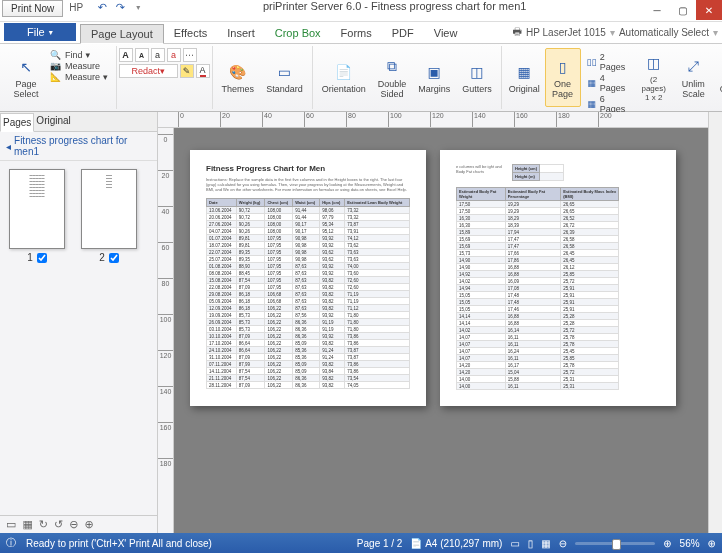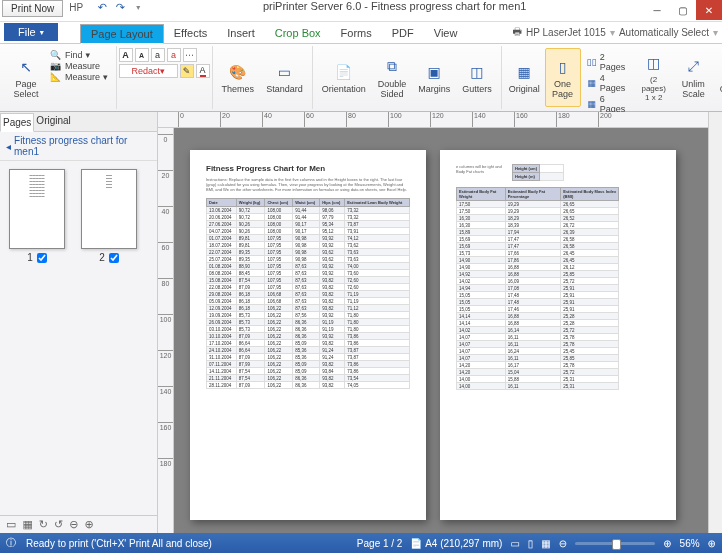--- a/index.html
+++ b/index.html
@@ -7,24 +7,24 @@
 .titlebar{height:22px;background:#fff;display:flex;align-items:flex-start;border-bottom:1px solid #ddd}
 .tb-btn{padding:2px 8px;font-size:10px;border:1px solid #aaa;background:linear-gradient(#fff,#eee);margin-left:2px;cursor:pointer}
 .tb-hp{padding:2px 6px;font-size:10px;color:#555}
 .qat{display:flex;gap:4px;margin-left:6px}
 .qat span{width:14px;height:14px;display:flex;align-items:center;justify-content:center;color:#2a5caa;font-size:11px;cursor:pointer}
 .tb-title{flex:1;text-align:center;font-size:11px;color:#444}
 .winbtns{display:flex}
 .winbtns div{width:26px;height:20px;display:flex;align-items:center;justify-content:center;font-size:10px;cursor:pointer}
 .winbtns .close{background:#c84031;color:#fff}
 .menubar{height:22px;display:flex;align-items:center;padding-left:80px;gap:0;border-bottom:1px solid #ccc}
-.filetab{position:absolute;left:4px;top:23px;background:#2a5caa;color:#fff;padding:3px 14px;font-size:11px;cursor:pointer;display:flex;align-items:center;gap:4px}
+.filetab{position:absolute;left:4px;top:23px;background:#2a5caa;color:#fff;padding:3px 23px;font-size:11px;cursor:pointer;display:flex;align-items:center;gap:4px}
 .filetab::after{content:"▾";font-size:8px}
 .mtab{padding:3px 10px;font-size:11px;color:#444;cursor:pointer}
-.mtab.active{border:1px solid #aaa;border-bottom:1px solid #fff;background:#0ea5e9;position:relative;top:1px}
+.mtab.active{border:1px solid #aaa;border-bottom:1px solid #fff;background:#e5e5e5;position:relative;top:1px}
 .printer-sel{margin-left:auto;margin-right:4px;display:flex;align-items:center;gap:4px;font-size:10px;color:#555}
 .printer-sel span{cursor:pointer}
 .ribbon{height:68px;background:linear-gradient(#fdfdfd,#f2f2f4);border-bottom:1px solid #bbb;display:flex;padding:2px 4px}
 .rgroup{display:flex;padding:2px 4px;border-right:1px solid #ddd;gap:2px}
 .rbtn{display:flex;flex-direction:column;align-items:center;justify-content:center;padding:2px 4px;font-size:9px;color:#444;cursor:pointer;border:1px solid transparent;border-radius:2px;min-width:36px}
 .rbtn.active{border-color:#f0c658;background:#fdeec8}
 .rbtn .ico{width:20px;height:20px;display:flex;align-items:center;justify-content:center;font-size:14px;color:#2a5caa;margin-bottom:2px}
 .sidepanel{position:absolute;left:0;top:112px;width:158px;bottom:20px;background:#f4f4f6;border-right:1px solid #ccc;display:flex;flex-direction:column}
 .sptabs{display:flex;border-bottom:1px solid #ccc;background:#eee}
 .sptab{padding:3px 2px;font-size:10px;cursor:pointer}
@@ -33,21 +33,21 @@
 .thumbs{flex:1;padding:8px 6px;display:flex;gap:10px;overflow:auto}
 .thumb{width:62px;text-align:center}
 .thumb .timg{width:56px;height:80px;border:1px solid #888;background:#fff;margin:0 auto 3px;box-shadow:1px 1px 3px rgba(0,0,0,.2);font-size:3px;padding:4px;overflow:hidden;color:#999;line-height:3px}
 .thumb .tlbl{font-size:10px;display:flex;justify-content:center;gap:4px;align-items:center}
 .thumb .tlbl input{width:10px;height:10px}
 .sp-tools{height:18px;border-top:1px solid #ccc;display:flex;align-items:center;gap:6px;padding:0 6px;color:#666;font-size:11px}
 .sp-tools span{cursor:pointer}
 .rulertop{position:absolute;left:158px;right:14px;top:112px;height:16px;background:#f4f4f6;border-bottom:1px solid #ccc}
 .rulerleft{position:absolute;left:158px;top:128px;width:16px;bottom:20px;background:#f4f4f6;border-right:1px solid #ccc}
 .canvas{position:absolute;left:174px;right:14px;top:128px;bottom:20px;background:#808080;overflow:auto;display:flex;gap:14px;padding:22px 16px}
-.page{width:236px;height:370px;background:#fff;box-shadow:2px 3px 8px rgba(0,0,0,.4);padding:14px 16px;font-size:5px;color:#333;overflow:hidden;flex-shrink:0}
+.page{width:236px;height:256px;background:#fff;box-shadow:2px 3px 8px rgba(0,0,0,.4);padding:14px 16px;font-size:5px;color:#333;overflow:hidden;flex-shrink:0}
 .page h3{font-size:8px;font-weight:bold;margin-bottom:4px}
 .page .instr{font-size:4px;color:#666;margin-bottom:6px;line-height:5px}
 .dtbl{width:100%;border-collapse:collapse;font-size:4.5px}
 .dtbl th{background:#c9cfe0;border:1px solid #aaa;padding:1px 2px;font-weight:bold;font-size:4px;text-align:left}
 .dtbl td{border:1px solid #ddd;padding:0.5px 2px;background:#fff}
 .dtbl tr:nth-child(even) td{background:#f2f4f8}
 .vscroll{position:absolute;right:0;top:112px;width:14px;bottom:20px;background:#f0f0f0;border-left:1px solid #ccc}
 .statusbar{position:absolute;left:0;right:0;bottom:0;height:20px;background:linear-gradient(#3a6fb7,#2a5caa);color:#fff;display:flex;align-items:center;font-size:10px;padding:0 6px;gap:10px}
 .statusbar .sright{margin-left:auto;display:flex;align-items:center;gap:8px}
 .zslider{width:80px;height:3px;background:#6a8fc4;position:relative;border-radius:2px}

